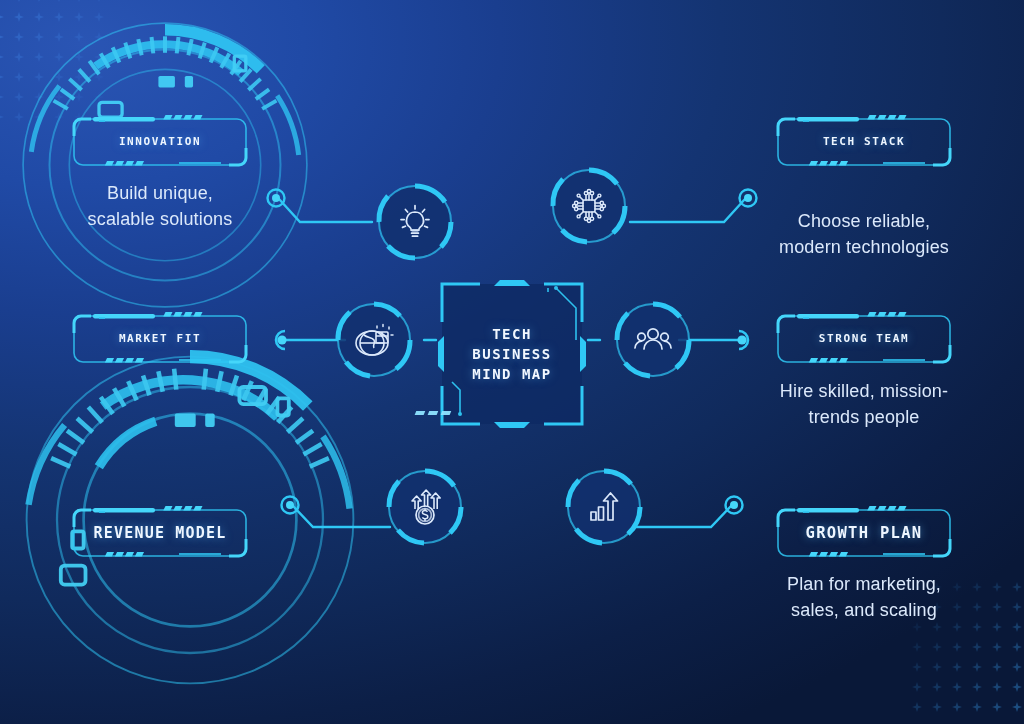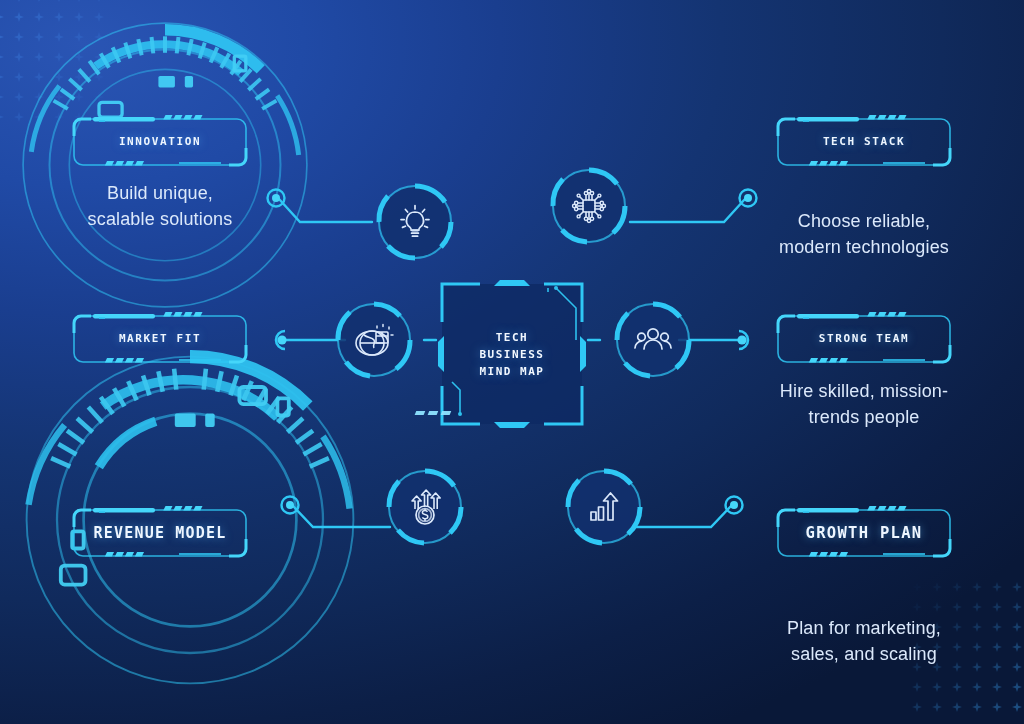--- a/index.html
+++ b/index.html
@@ -39,21 +39,21 @@
     position:absolute;left:50%;top:50%;transform:translate(-50%,-50%);
     width:44px;height:44px;
   }
 
   
   .center{position:absolute;left:436px;top:278px;width:152px;height:152px;}
   .center .ctext{
     position:absolute;inset:0;display:flex;flex-direction:column;
     align-items:center;justify-content:center;gap:4px;
     font-family:"DejaVu Sans Mono", monospace;font-weight:700;
-    color:#f2f8ff;font-size:11px;letter-spacing:1.5px;text-transform:uppercase;
+    color:#f2f8ff;font-size:14px;letter-spacing:1.5px;text-transform:uppercase;
     text-shadow:0 0 10px rgba(90,190,255,.5);
   }
 
   svg{display:block;overflow:visible;}
 </style>
 </head>
 <body>
 
 <div id="stage">
 
@@ -673,18 +673,18 @@
         <rect x="78" y="45" width="7" height="4.6" transform="skewX(-26)"></rect>
         <rect x="88" y="45" width="7" height="4.6" transform="skewX(-26)"></rect>
       </g>
       <g fill="none" stroke="#2fc8f5" stroke-width="2" opacity=".8">
         <path d="M108 47 L150 47"></path>
         <path d="M28 5 L34 5"></path>
       </g>
     </svg>
     <div class="chip-text" style="font-size:15.5px;letter-spacing:1.3px;">Growth Plan</div>
   </div>
-  <div class="desc" style="left:749px;top:571px;margin-top:44px;">
+  <div class="desc" style="left:749px;top:571px;">
     <div style="white-space:pre-line;">Plan for marketing,
 sales, and scaling</div>
   </div>
 
 </div>
 
 </body></html>

